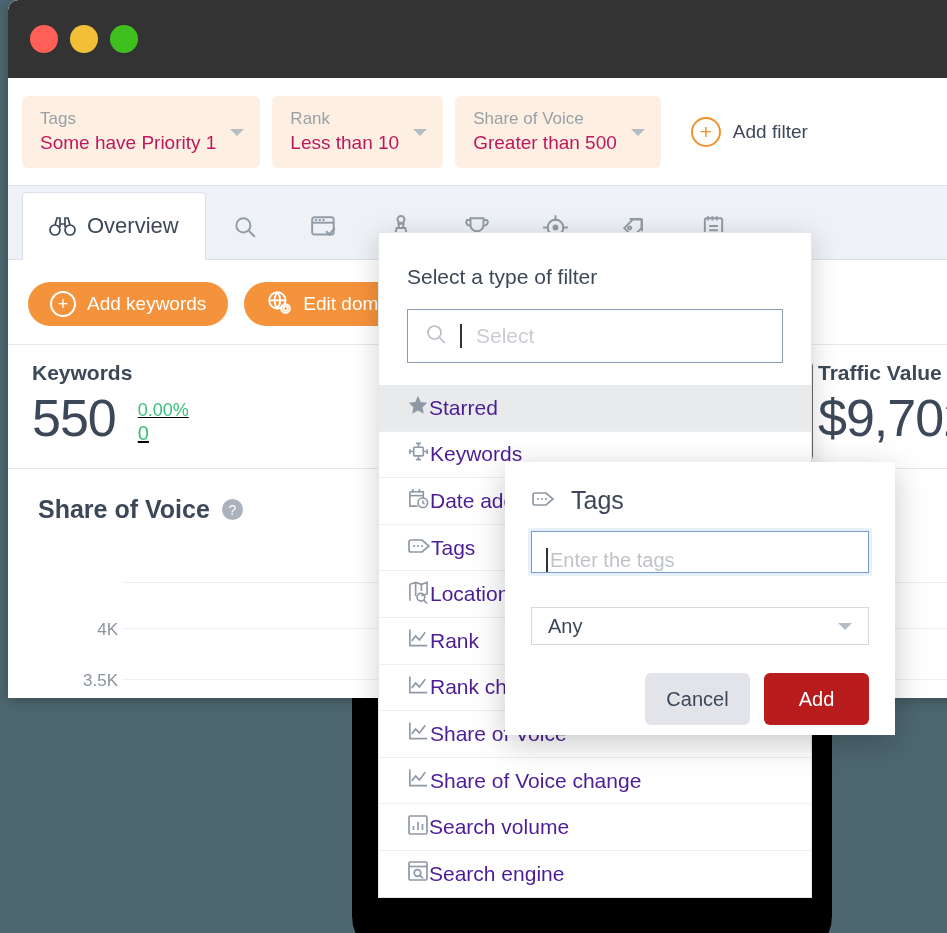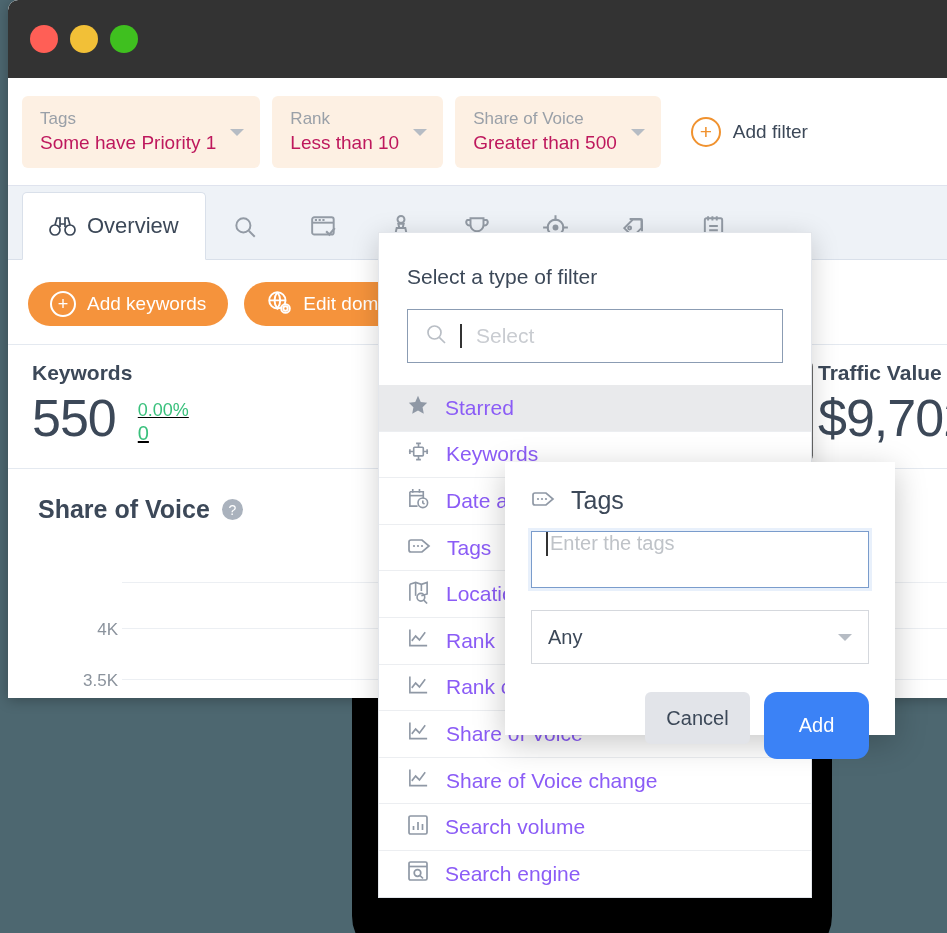--- a/index.html
+++ b/index.html
@@ -198,62 +198,62 @@
     padding: 0 16px;
   }
   .dd-search .ph { font-size: 21px; color: #c9ccd1; position: relative; }
   .caret-bar {
     display:inline-block; width: 2px; height: 24px; background: #333;
     vertical-align: middle; margin-right: 2px;
   }
   .dd-list { margin-top: 22px; }
   .dd-item {
     height: 46.6px;
-    display: flex; align-items: center; gap: 16px;
+    display: flex; align-items: center; gap: 0;
     padding-left: 28px;
     border-bottom: 1px solid #eceef1;
-    font-size: 21px; color: #8b5cf6;
+    font-size: 21px; color: #4c1d95;
     cursor: pointer;
     white-space: nowrap;
   }
   .dd-item.sel { background: #e9eaec; }
   .dd-item svg { flex: none; }
 
   
   .popover {
     position: absolute;
     left: 505px; top: 462px;
     width: 390px; height: 273px;
     background: #fff;
     box-shadow: 0 8px 30px rgba(0,0,0,.22);
     z-index: 8;
     padding: 24px 26px;
   }
   .pop-head { display: flex; align-items: center; gap: 16px; margin-bottom: 16px; }
   .pop-head .pt { font-size: 25px; color: #3c4858; }
   .pop-input {
-    height: 57px; border: 1px solid #7a9ccc; outline: 3px solid #e8f0fb;
-    display: flex; align-items: flex-start; padding: 0 14px;
+    height: 42px; border: 1px solid #7a9ccc; outline: 3px solid #e8f0fb;
+    display: flex; align-items: flex-end; padding: 0 14px;
     font-size: 20px; color: #bfc3c8;
   }
   .pop-select {
-    margin-top: 22px; height: 54px; border: 1px solid #d5d8dd;
+    margin-top: 34px; height: 38px; border: 1px solid #d5d8dd;
     display: flex; align-items: center; padding: 0 16px;
     font-size: 20px; color: #3c4858; position: relative;
   }
   .pop-btns { margin-top: 28px; display: flex; justify-content: flex-end; gap: 14px; }
   .b-cancel {
     background: #e2e4e9; color: #3c4858;
     border-radius: 6px; height: 52px; width: 105px;
     display: flex; align-items: center; justify-content: center;
     font-size: 20px; cursor: pointer;
   }
   .b-add {
-    background: #3b82f6; color: #fff;
-    border-radius: 13px; height: 67px; width: 105px;
+    background: #b91c1c; color: #fff;
+    border-radius: 6px; height: 52px; width: 105px;
     display: flex; align-items: center; justify-content: center;
     font-size: 20px; cursor: pointer;
   }
 </style>
 </head>
 <body>
 
 <div class="black-shape"></div>
 
 <div class="window">

